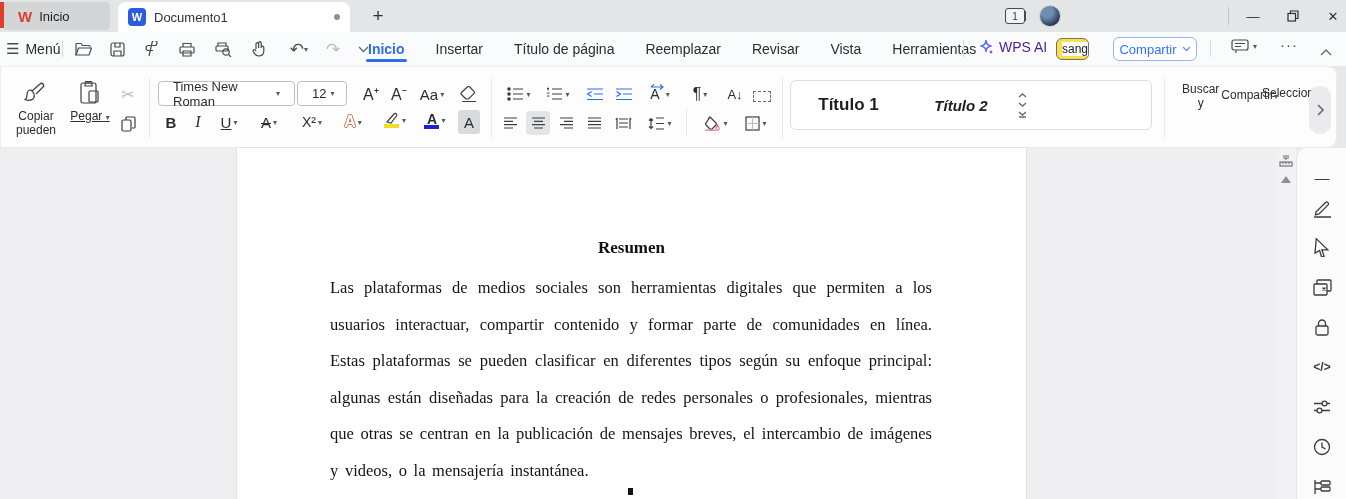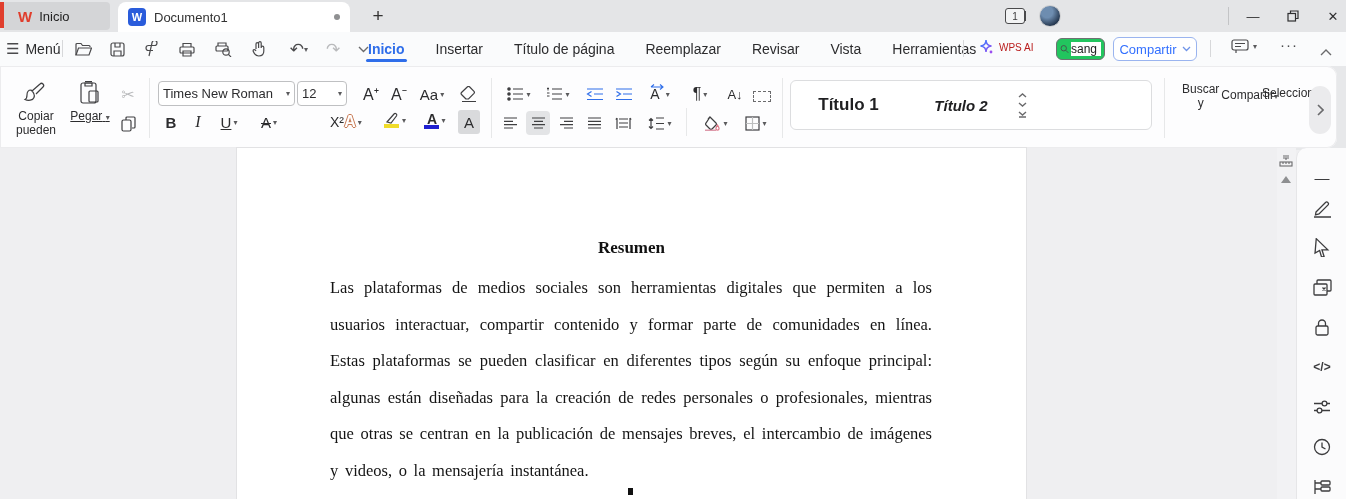--- a/index.html
+++ b/index.html
@@ -45,43 +45,43 @@
   .qa-icon svg { stroke:#4a4a4c; fill:none; stroke-width:1.2; }
   .glyph { color:#4a4a4c; font-size:15px; }
   .disabled { color:#b9babc !important; }
   .disabled svg { stroke:#b9babc; }
   #menu-tabs { left:366px; top:32px; height:34px; display:flex; align-items:center; gap:27px; }
   .menu-tab { font-size:14px; color:#2c2c2e; position:relative; padding:7px 2px; }
   .menu-tab.active { color:#2f6eea; font-weight:bold; }
   .menu-tab.active:after { content:""; position:absolute; left:0; right:0; bottom:2px;
     height:3px; border-radius:2px; background:#2f6eea; }
   #wpsai { left:978px; top:39px; display:flex; align-items:center; gap:5px;
-    font-size:10px; color:#b91c1c; }
-  #searchbox { left:1056px; top:38px; width:49px; height:22px; border:1.4px solid #6f7072;
-    border-radius:6px; background:#22c55e; display:flex; align-items:center; padding:0 3px; gap:2px; overflow:hidden;}
+    font-size:14px; color:#4c1d95; }
+  #searchbox { left:1056px; top:38px; width:33px; height:22px; border:1.4px solid #6f7072;
+    border-radius:6px; background:#fde047; display:flex; align-items:center; padding:0 3px; gap:2px; overflow:hidden;}
   #searchbox input { border:none; outline:none; width:30px; font-size:12px; color:#222;
     font-family:"Liberation Sans", sans-serif; }
   #share-btn { left:1113px; top:37px; width:84px; height:24px; border:1.2px solid #9ab4ef;
     border-radius:6px; color:#3370ff; font-size:13px; display:flex; align-items:center;
     justify-content:center; gap:5px; background:#fff; }
   #comment-btn { left:1231px; top:39px; display:flex; align-items:center; gap:4px; }
   #ellipsis-btn { left:1280px; top:36px; font-size:15px; color:#4a4a4c; letter-spacing:1px;}
   #collapse-btn { left:1320px; top:42px; }
 
   
   #ribbon-bg { left:0; top:66px; width:1346px; height:84px; background:#e7e8ea; }
   #ribbon { left:0; top:66px; width:1337px; height:82px; background:#fdfdfe;
     border-radius:0 10px 10px 0; box-shadow:0 0 0 1px #ececee inset; }
   .rb-divider { width:1px; background:#e7e8e9; top:78px; height:60px; }
   .big-btn { display:flex; flex-direction:column; align-items:center; gap:3px;
     font-size:12px; color:#2c2c2e; text-align:center; line-height:14px;}
   .big-btn svg { stroke:#3f3f41; fill:none; stroke-width:1.2; }
   .caret { font-size:8px; color:#5a5a5c; }
   .combo { border:1px solid #bfc0c2; border-radius:4px; background:#fff; height:25px;
-    display:flex; align-items:center; padding:0 4px; font-size:13px; color:#2c2c2e; gap:4px;}
+    display:flex; align-items:center; padding:0 14px; font-size:13px; color:#2c2c2e; gap:4px;}
   .sm-btn { height:24px; display:flex; align-items:center; justify-content:center; gap:2px;
     color:#2c2c2e; font-size:15px; }
   .sm-btn svg { stroke:#3f3f41; fill:none; stroke-width:1.2; }
   .sel { background:#e3e4e6; border-radius:4px; }
   .fx-bar { display:block; height:4px; width:15px; margin-top:-1px; }
   #style-gallery { left:790px; top:80px; width:362px; height:50px; border:1px solid #dcdddf;
     border-radius:6px; background:#fff; display:flex; align-items:center; }
   #style-normal { width:110px; height:42px; margin-left:4px; border:2px solid #b7b8ba;
     border-radius:6px; background:#fff; display:flex; align-items:center; justify-content:center;
     font-size:13px; color:#2c2c2e; }
@@ -304,21 +304,21 @@
 <div class="sm-btn abs" style="left:160px; top:110px; width:22px; font-weight:bold; font-size:15px;">B</div>
 <div class="sm-btn abs" style="left:187px; top:110px; width:22px; font-style:italic; font-family:'Liberation Serif',serif; font-size:16px;">I</div>
 <div class="sm-btn abs" style="left:213px; top:110px; width:32px;">
   <span style="text-decoration:underline; font-size:15px;">U</span>
   <span class="caret">▾</span>
 </div>
 <div class="sm-btn abs" style="left:252px; top:110px; width:34px;">
   <span style="text-decoration:line-through; font-size:15px;">A</span>
   <span class="caret">▾</span>
 </div>
-<div class="sm-btn abs" style="left:294px; top:110px; width:36px; font-size:14px;margin-left:28px;">
+<div class="sm-btn abs" style="left:294px; top:110px; width:36px; font-size:14px;">
   <span>X²</span>
   <span class="caret">▾</span>
 </div>
 <div class="sm-btn abs" style="left:336px; top:110px; width:34px;">
   <span style="font-size:16px; font-weight:bold; color:#fff; text-shadow:-1px 0 #c77a55,1px 0 #c77a55,0 -1px #c77a55,0 1px #c77a55;">A</span>
   <span class="caret">▾</span>
 </div>
 <div class="sm-btn abs" style="left:377px; top:108px; width:36px;">
   <span style="display:flex; flex-direction:column; align-items:center;">
     <svg width="16" height="13" viewBox="0 0 16 13">

